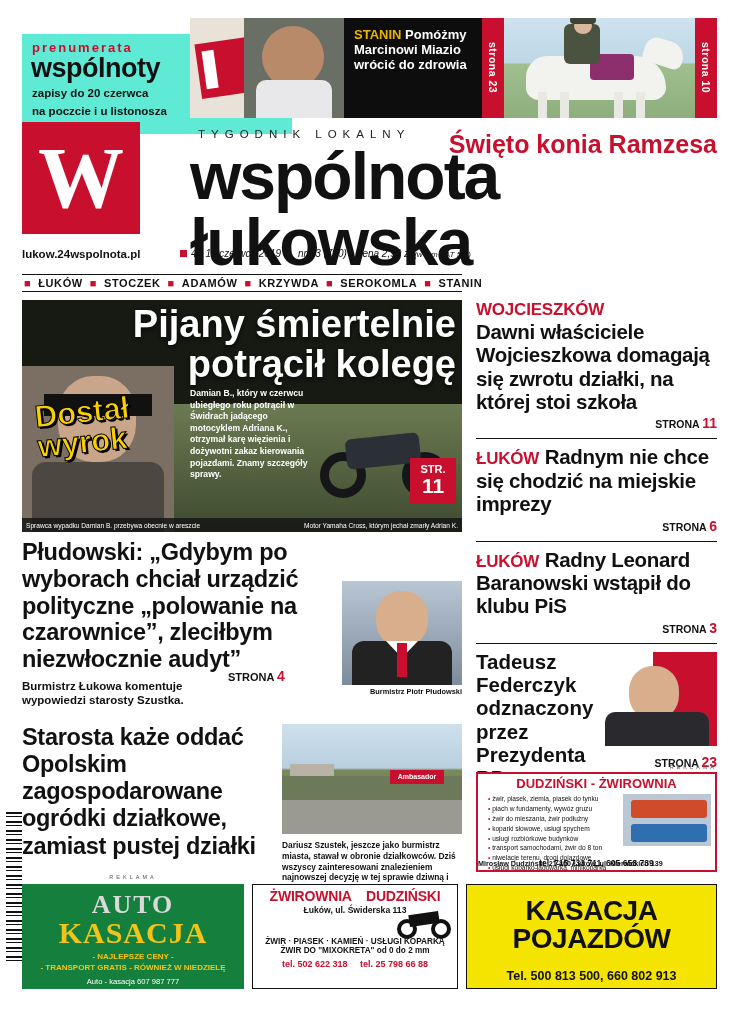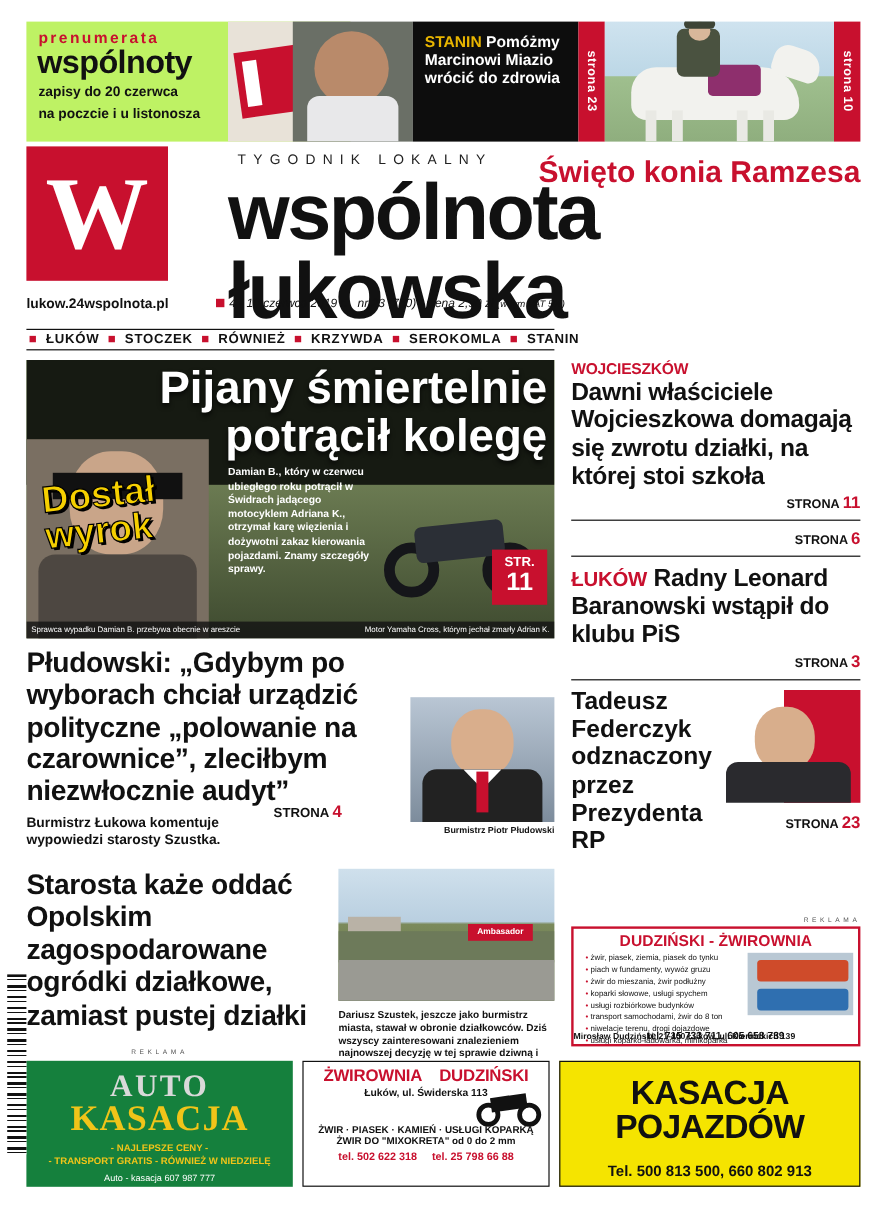--- a/index.html
+++ b/index.html
@@ -9,22 +9,22 @@
     background:#ffffff;
     font-family:"Liberation Sans", sans-serif;
     color:#111;
     overflow:hidden;
   }
   .page { position:relative; width:739px; height:1023px; background:#fff; }
 
   
   .topstrip { position:absolute; left:22px; top:18px; width:695px; height:100px; }
   .promo-left {
-    position:absolute; left:0; top:0; width:270px; height:100px;
-    background:#bef264; border-right:0;
+    position:absolute; left:0; top:16px; width:270px; height:100px;
+    background:#5eead4; border-right:0;
   }
   .promo-left .p1 { font-size:13px; font-weight:bold; color:#c8102e; letter-spacing:2px; margin:6px 0 0 10px; }
   .promo-left .p2 { font-size:27px; font-weight:bold; color:#111; margin:0 0 0 9px; line-height:1.0; letter-spacing:-0.5px;}
   .promo-left .p3 { font-size:11.5px; font-weight:bold; color:#111; margin:4px 0 0 10px; line-height:1.25; }
   .promo-img { position:absolute; left:168px; top:0; width:102px; height:100px; background:#e8e2d8; overflow:hidden; }
   .promo-img .booklet { position:absolute; left:8px; top:22px; width:60px; height:55px; background:#c8102e; transform:rotate(-8deg); }
   .promo-img .booklet:after { content:""; position:absolute; left:6px; top:8px; width:12px; height:38px; background:#fff; }
   .promo-img2 { position:absolute; left:222px; top:0; width:100px; height:100px; background:#6a6f66; overflow:hidden; }
   .promo-img2 .head { position:absolute; left:18px; top:8px; width:62px; height:62px; border-radius:50%; background:#b98a6a; }
   .promo-img2 .collar { position:absolute; left:12px; top:62px; width:76px; height:38px; background:#e8e8ea; border-radius:10px 10px 0 0;}
@@ -158,21 +158,21 @@
     overflow:hidden;
   }
   .art3 .photo .road { position:absolute; left:0; bottom:0; width:180px; height:34px; background:#9a9a93; }
   .art3 .photo .fence { position:absolute; left:0; top:52px; width:180px; height:26px; background:#6d7a5a; }
   .art3 .photo .sign { position:absolute; right:18px; top:46px; width:54px; height:14px; background:#c8102e; color:#fff; font-size:7px; text-align:center; line-height:14px; font-weight:bold;}
   .art3 .photo .bld { position:absolute; left:8px; top:40px; width:44px; height:36px; background:#b9b2a6; }
   .art3 .cap { position:absolute; right:0; top:116px; width:180px; font-size:8.4px; font-weight:bold; line-height:1.3; }
 
   
   .rightcol { position:absolute; left:476px; top:300px; width:241px; }
-  .r-kicker { color:#c8102e; font-size:13px; font-weight:bold; letter-spacing:-0.2px; }
+  .r-kicker { color:#c8102e; font-size:17px; font-weight:bold; letter-spacing:-0.2px; }
   .r-kicker.small { font-size:17px; }
   .r-head { font-size:20.5px; font-weight:bold; line-height:1.14; color:#111; letter-spacing:-0.3px; }
   .r-strona { text-align:right; font-size:10.5px; font-weight:bold; margin-top:2px; }
   .r-strona b { color:#c8102e; font-size:14px; }
   .r-rule { border-top:1px solid #111; margin:7px 0 6px 0; }
   .r-item { position:relative; }
   .fed { position:relative; height:118px; }
   .fed .txt { width:120px; font-size:20.5px; font-weight:bold; line-height:1.14; }
   .fed .photo {
     position:absolute; right:0; top:2px; width:118px; height:94px;
@@ -298,21 +298,21 @@
     &nbsp;&nbsp;<span>Cena 2,90 zł</span>
     <span class="small">(w tym VAT 5%)</span>
   </div>
 
   <div class="townsbar">
     <span class="dot">■</span>
       <span>ŁUKÓW</span>
     <span class="dot">■</span>
       <span>STOCZEK</span>
     <span class="dot">■</span>
-      <span>RÓWNIEŻ</span>
+      <span>ADAMÓW</span>
     <span class="dot">■</span>
       <span>KRZYWDA</span>
     <span class="dot">■</span>
       <span>SEROKOMLA</span>
     <span class="dot">■</span>
       <span>STANIN</span>
   </div>
 
   <div class="leftcol">
 
@@ -385,20 +385,24 @@
       <div class="r-head">Dawni właściciele Wojcieszkowa domagają się zwrotu działki, na której stoi szkoła</div>
       <div class="r-strona">
         <span>STRONA</span>
         <b>11</b>
       </div>
     </div>
 
     <div class="r-rule"></div>
 
     <div class="r-item">
+      <div class="r-head">
+        <span class="r-kicker small">ŁUKÓW</span>
+        <span>Radnym nie chce się chodzić na miejskie imprezy</span>
+      </div>
       <div class="r-strona">
         <span>STRONA</span>
         <b>6</b>
       </div>
     </div>
 
     <div class="r-rule"></div>
 
     <div class="r-item">
       <div class="r-head">

